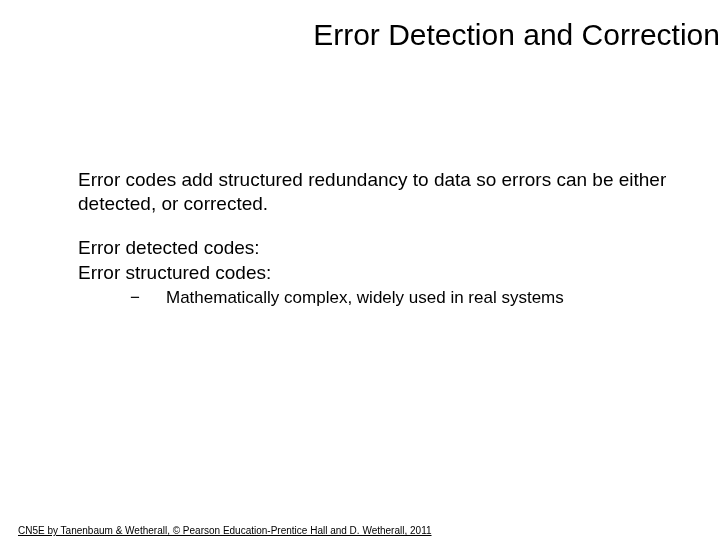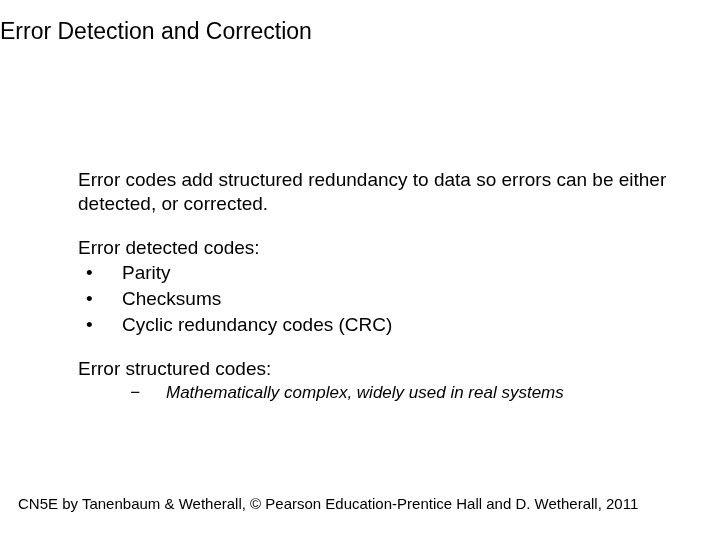--- a/index.html
+++ b/index.html
@@ -16,22 +16,22 @@
     position: relative;
     width: 720px;
     height: 540px;
     box-sizing: border-box;
   }
   .title {
     position: absolute;
     top: 18px;
     left: 0;
     width: 720px;
-    text-align: left;
-    font-size: 23px;
+    text-align: right;
+    font-size: 30px;
     font-weight: 400;
   }
   .body {
     position: absolute;
     top: 120px;
     left: 78px;
     right: 40px;
     font-size: 19px;
     line-height: 1.25;
     margin-top: 48px;
@@ -61,53 +61,48 @@
   .subbullets {
     margin: 2px 0 0 0;
     padding: 0;
     list-style: none;
   }
   .subbullets li {
     padding-left: 88px;
     position: relative;
     font-size: 17px;
     margin-bottom: 2px;
-    font-style: italic;
   }
   .subbullets li::before {
     content: "−";
     position: absolute;
     left: 52px;
     top: 0;
   }
   .footer {
     position: absolute;
-    bottom: 28px;
+    bottom: 4px;
     left: 18px;
-    font-size: 15px;
+    font-size: 10px;
     color: #000000;
+    text-decoration: underline;
   }
 </style>
 </head>
 <body>
 
 <div class="slide">
 
   <div class="title">Error Detection and Correction</div>
 
   <div class="body">
 
     <div class="para">Error codes add structured redundancy to data so errors can be either detected, or corrected.</div>
 
     <div class="heading">Error detected codes:</div>
-    <ul class="bullets">
-      <li>Parity</li>
-      <li>Checksums</li>
-      <li>Cyclic redundancy codes (CRC)</li>
-    </ul>
 
     <div class="heading">Error structured codes:</div>
     <ul class="bullets" style="margin-bottom:2px">
     </ul>
     <ul class="subbullets">
       <li>Mathematically complex, widely used in real systems</li>
     </ul>
 
   </div>
 

